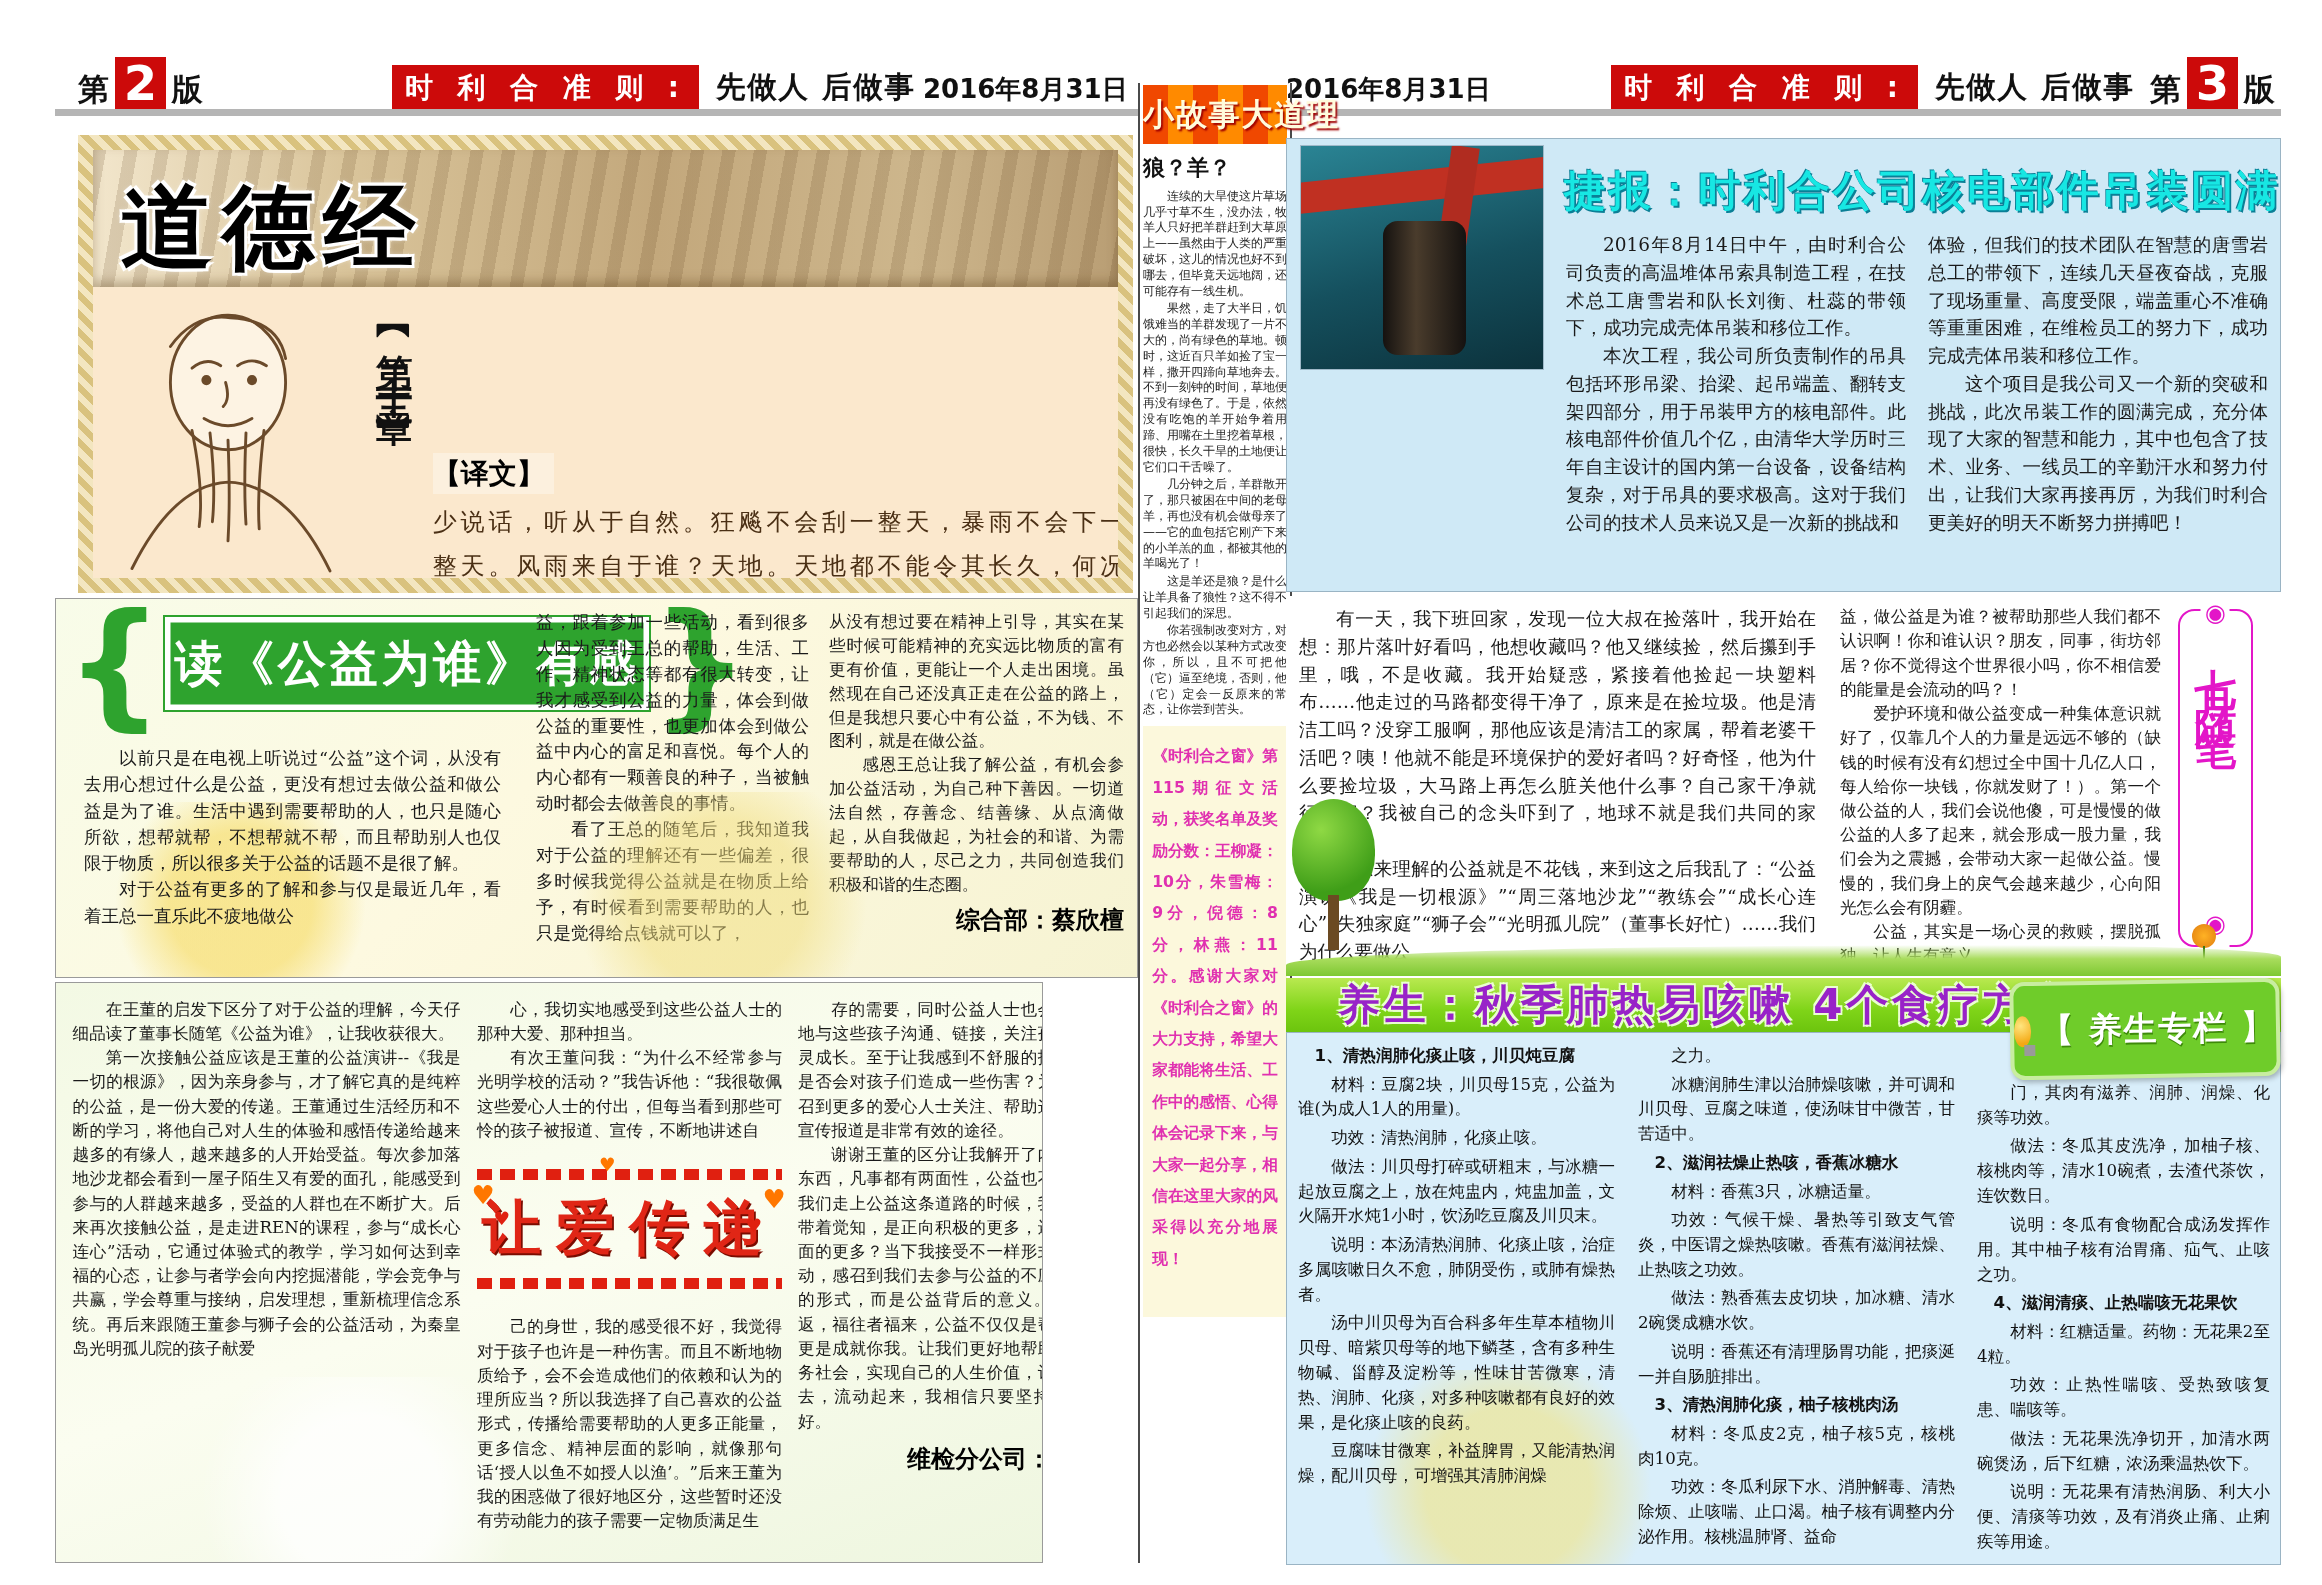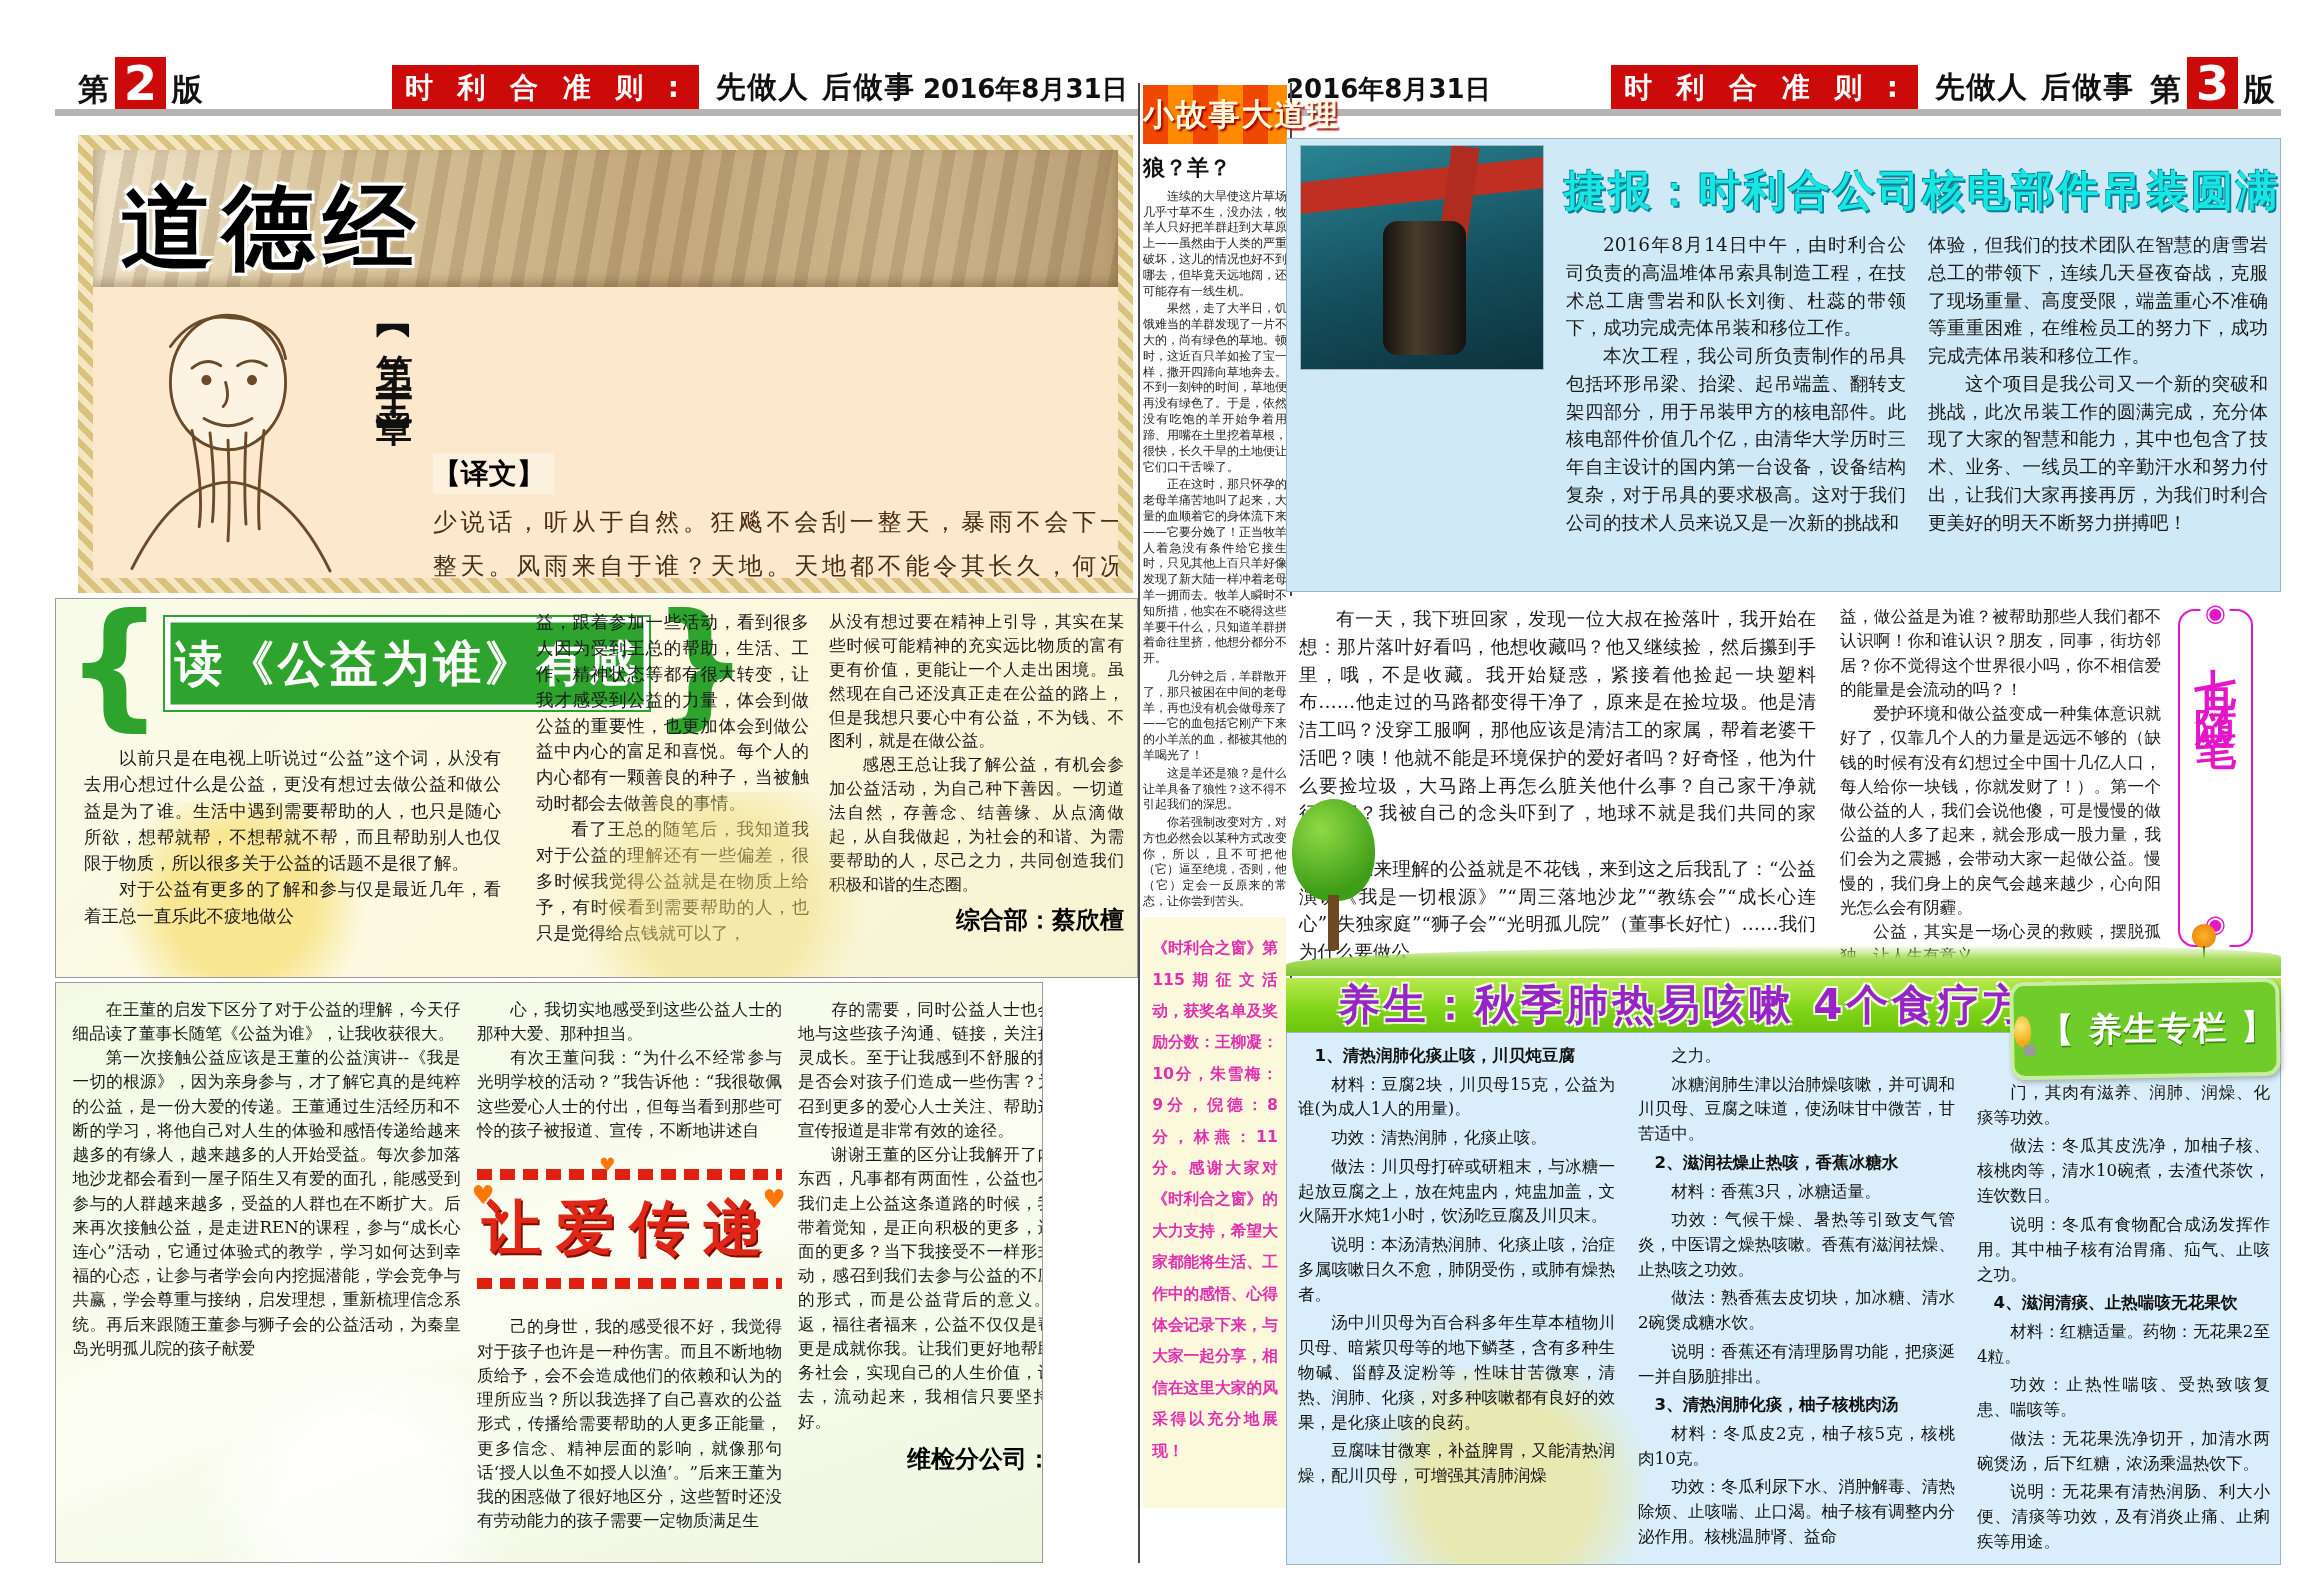--- a/index.html
+++ b/index.html
@@ -236,21 +236,20 @@
       <p class="sig" style="font-size:24px;margin:9.2px 0 0 0;">维检分公司：朱雪梅</p>
     </div>
   </div>
 
   <div class="abs strip" style="left:1143px;top:85px;width:144px;height:1479px;">
     <div class="strip-banner">小故事大道理</div>
     <div class="story-title">狼？羊？</div>
     <div>
       <p class="story-p">连续的大旱使这片草场几乎寸草不生，没办法，牧羊人只好把羊群赶到大草原上——虽然由于人类的严重破坏，这儿的情况也好不到哪去，但毕竟天远地阔，还可能存有一线生机。</p>
       <p class="story-p">果然，走了大半日，饥饿难当的羊群发现了一片不大的，尚有绿色的草地。顿时，这近百只羊如捡了宝一样，撒开四蹄向草地奔去。不到一刻钟的时间，草地便再没有绿色了。于是，依然没有吃饱的羊开始争着用蹄、用嘴在土里挖着草根，很快，长久干旱的土地便让它们口干舌噪了。</p>
-      <p class="story-p">正在这时，那只怀孕的老母羊痛苦地叫了起来，大量的血顺着它的身体流下来——它要分娩了！正当牧羊人着急没有条件给它接生时，只见其他上百只羊好像发现了新大陆一样冲着老母羊一拥而去。牧羊人瞬时不知所措，他实在不晓得这些羊要干什么，只知道羊群拼着命往里挤，他想分都分不开。</p>
       <p class="story-p">几分钟之后，羊群散开了，那只被困在中间的老母羊，再也没有机会做母亲了——它的血包括它刚产下来的小羊羔的血，都被其他的羊喝光了！</p>
       <p class="story-p">这是羊还是狼？是什么让羊具备了狼性？这不得不引起我们的深思。</p>
       <p class="story-p">你若强制改变对方，对方也必然会以某种方式改变你，所以，且不可把他（它）逼至绝境，否则，他（它）定会一反原来的常态，让你尝到苦头。</p>
     </div>
     <div class="notice" style="margin-top:7.4px;height:591px;">《时利合之窗》第115期征文活动，获奖名单及奖励分数：王柳凝：10分，朱雪梅：9分，倪德：8分，林燕：11分。感谢大家对《时利合之窗》的大力支持，希望大家都能将生活、工作中的感悟、心得体会记录下来，与大家一起分享，相信在这里大家的风采得以充分地展现！</div>
   </div>
 
   <div class="abs sec-news" style="left:1286px;top:138px;width:995px;height:454px;">
     <div class="abs news-photo photo1" style="left:13px;top:5.5px;width:244px;height:225px;">
       <div class="beam"></div>

